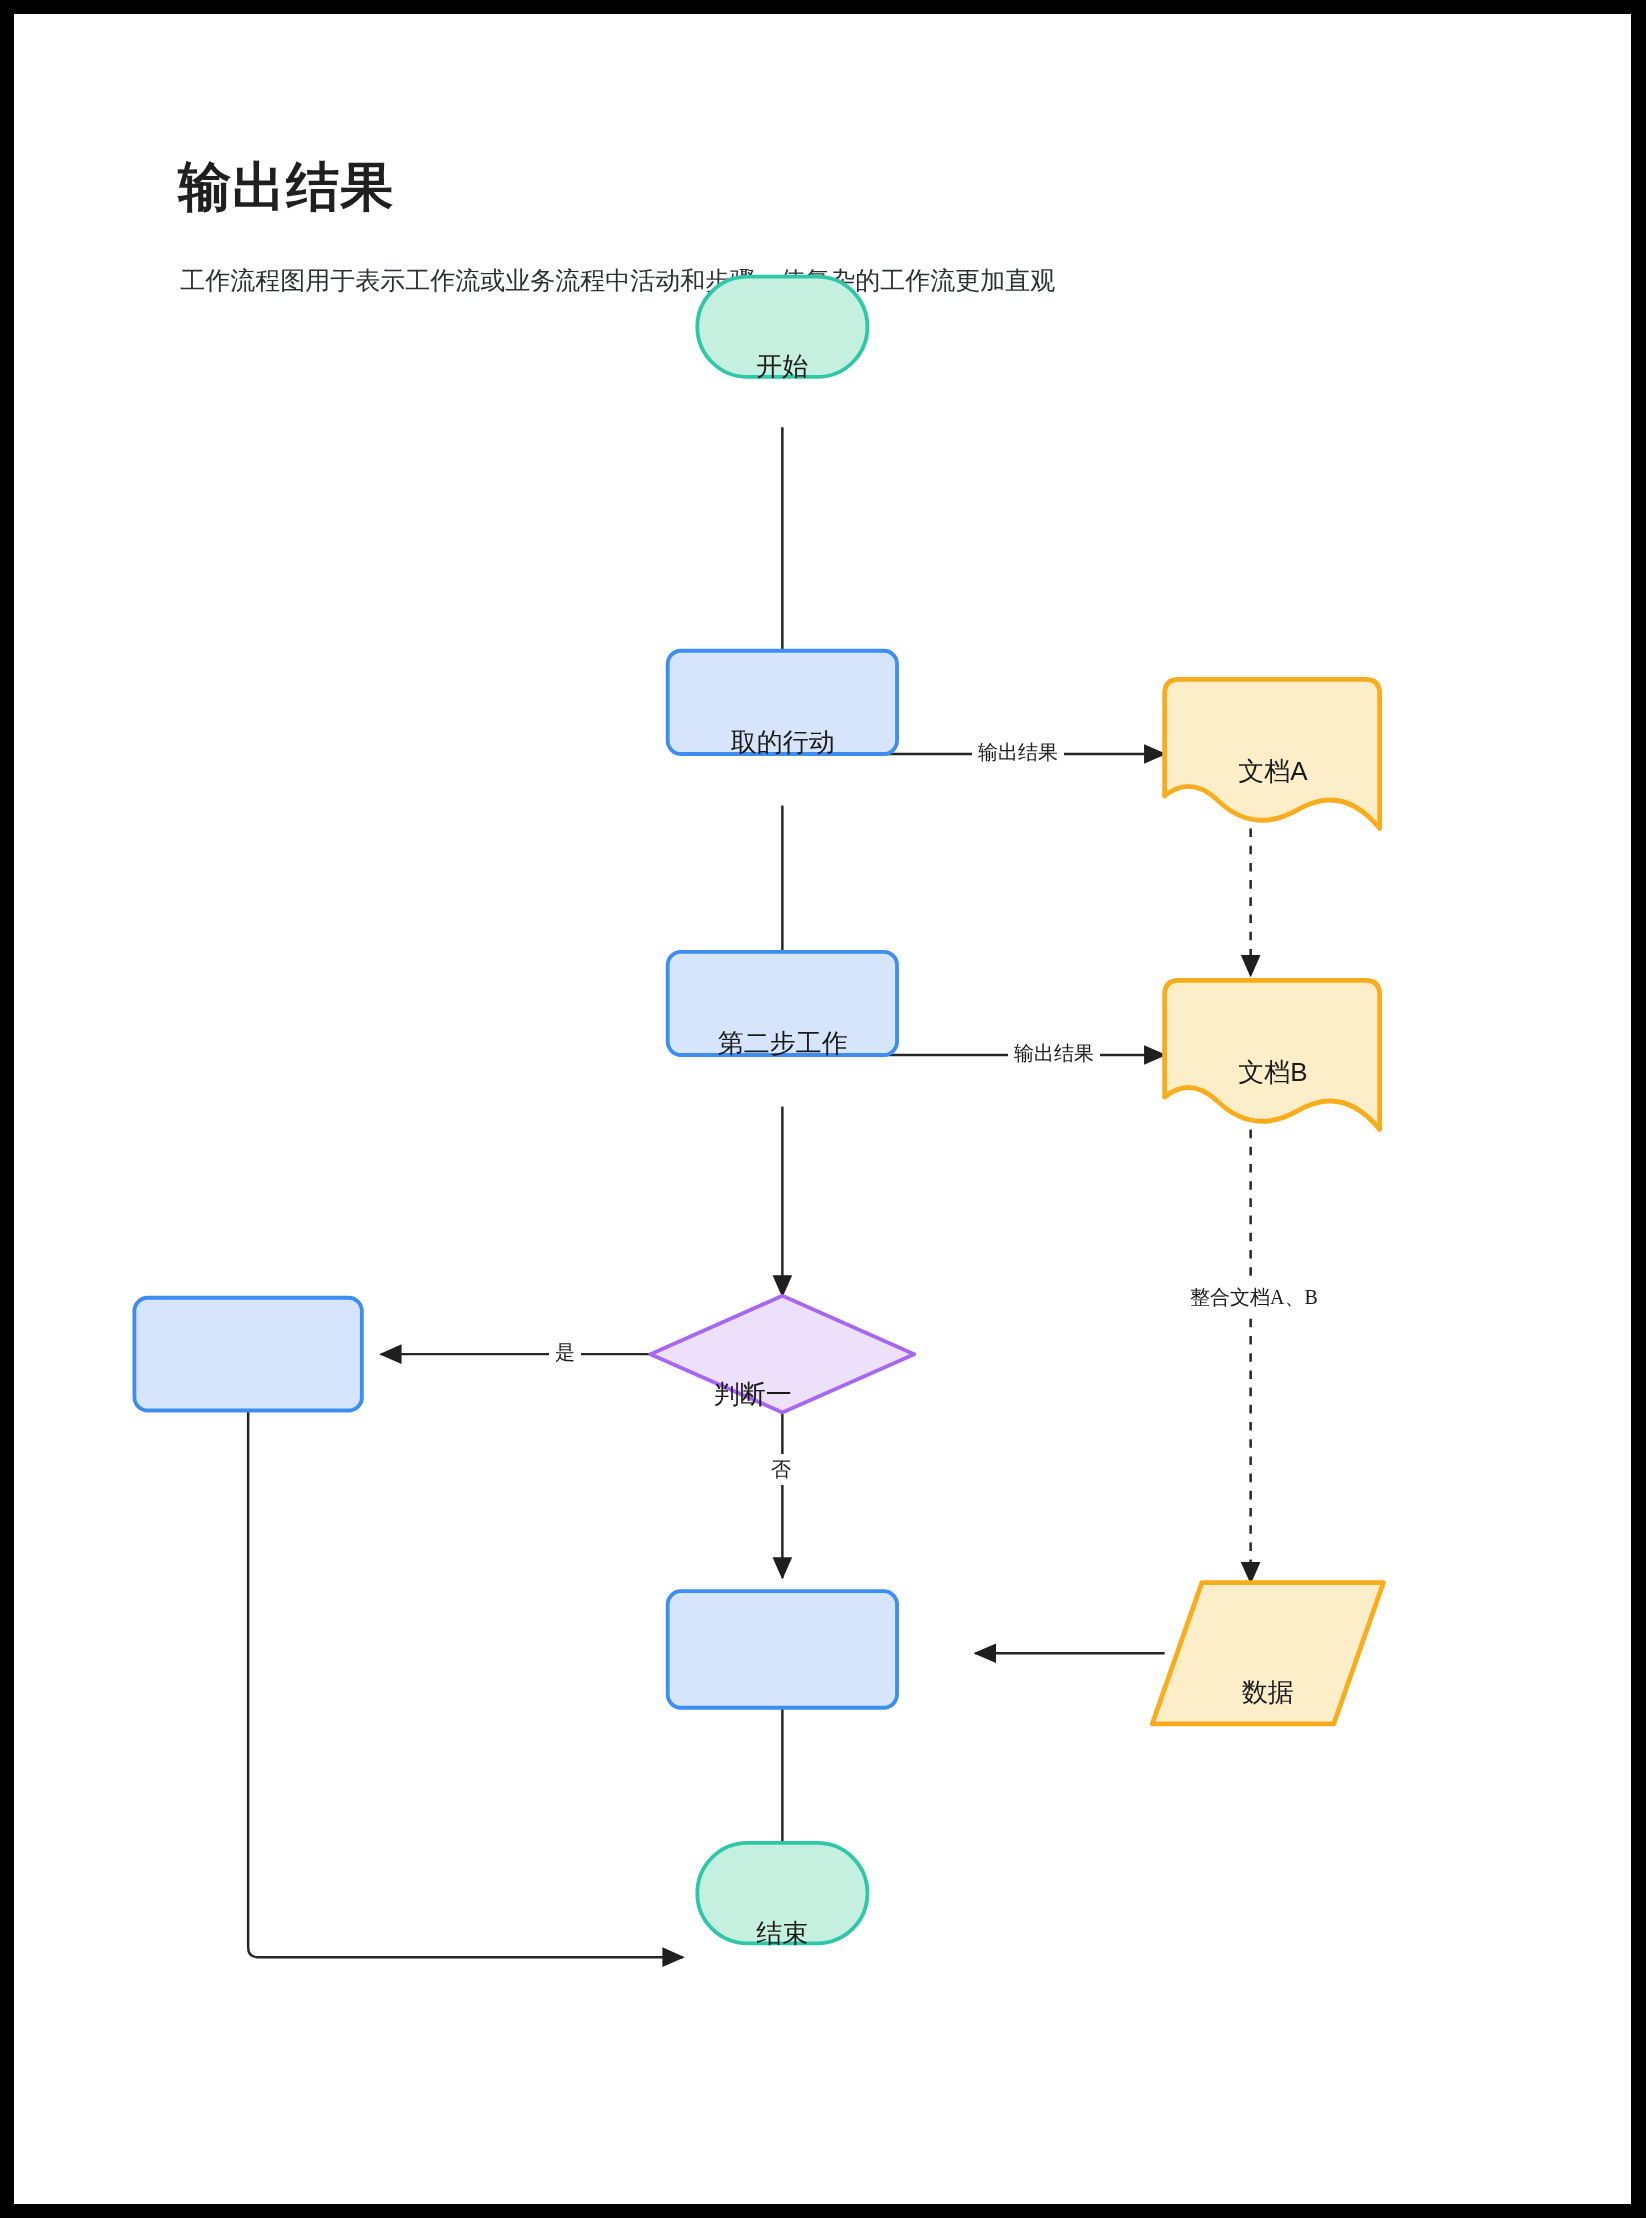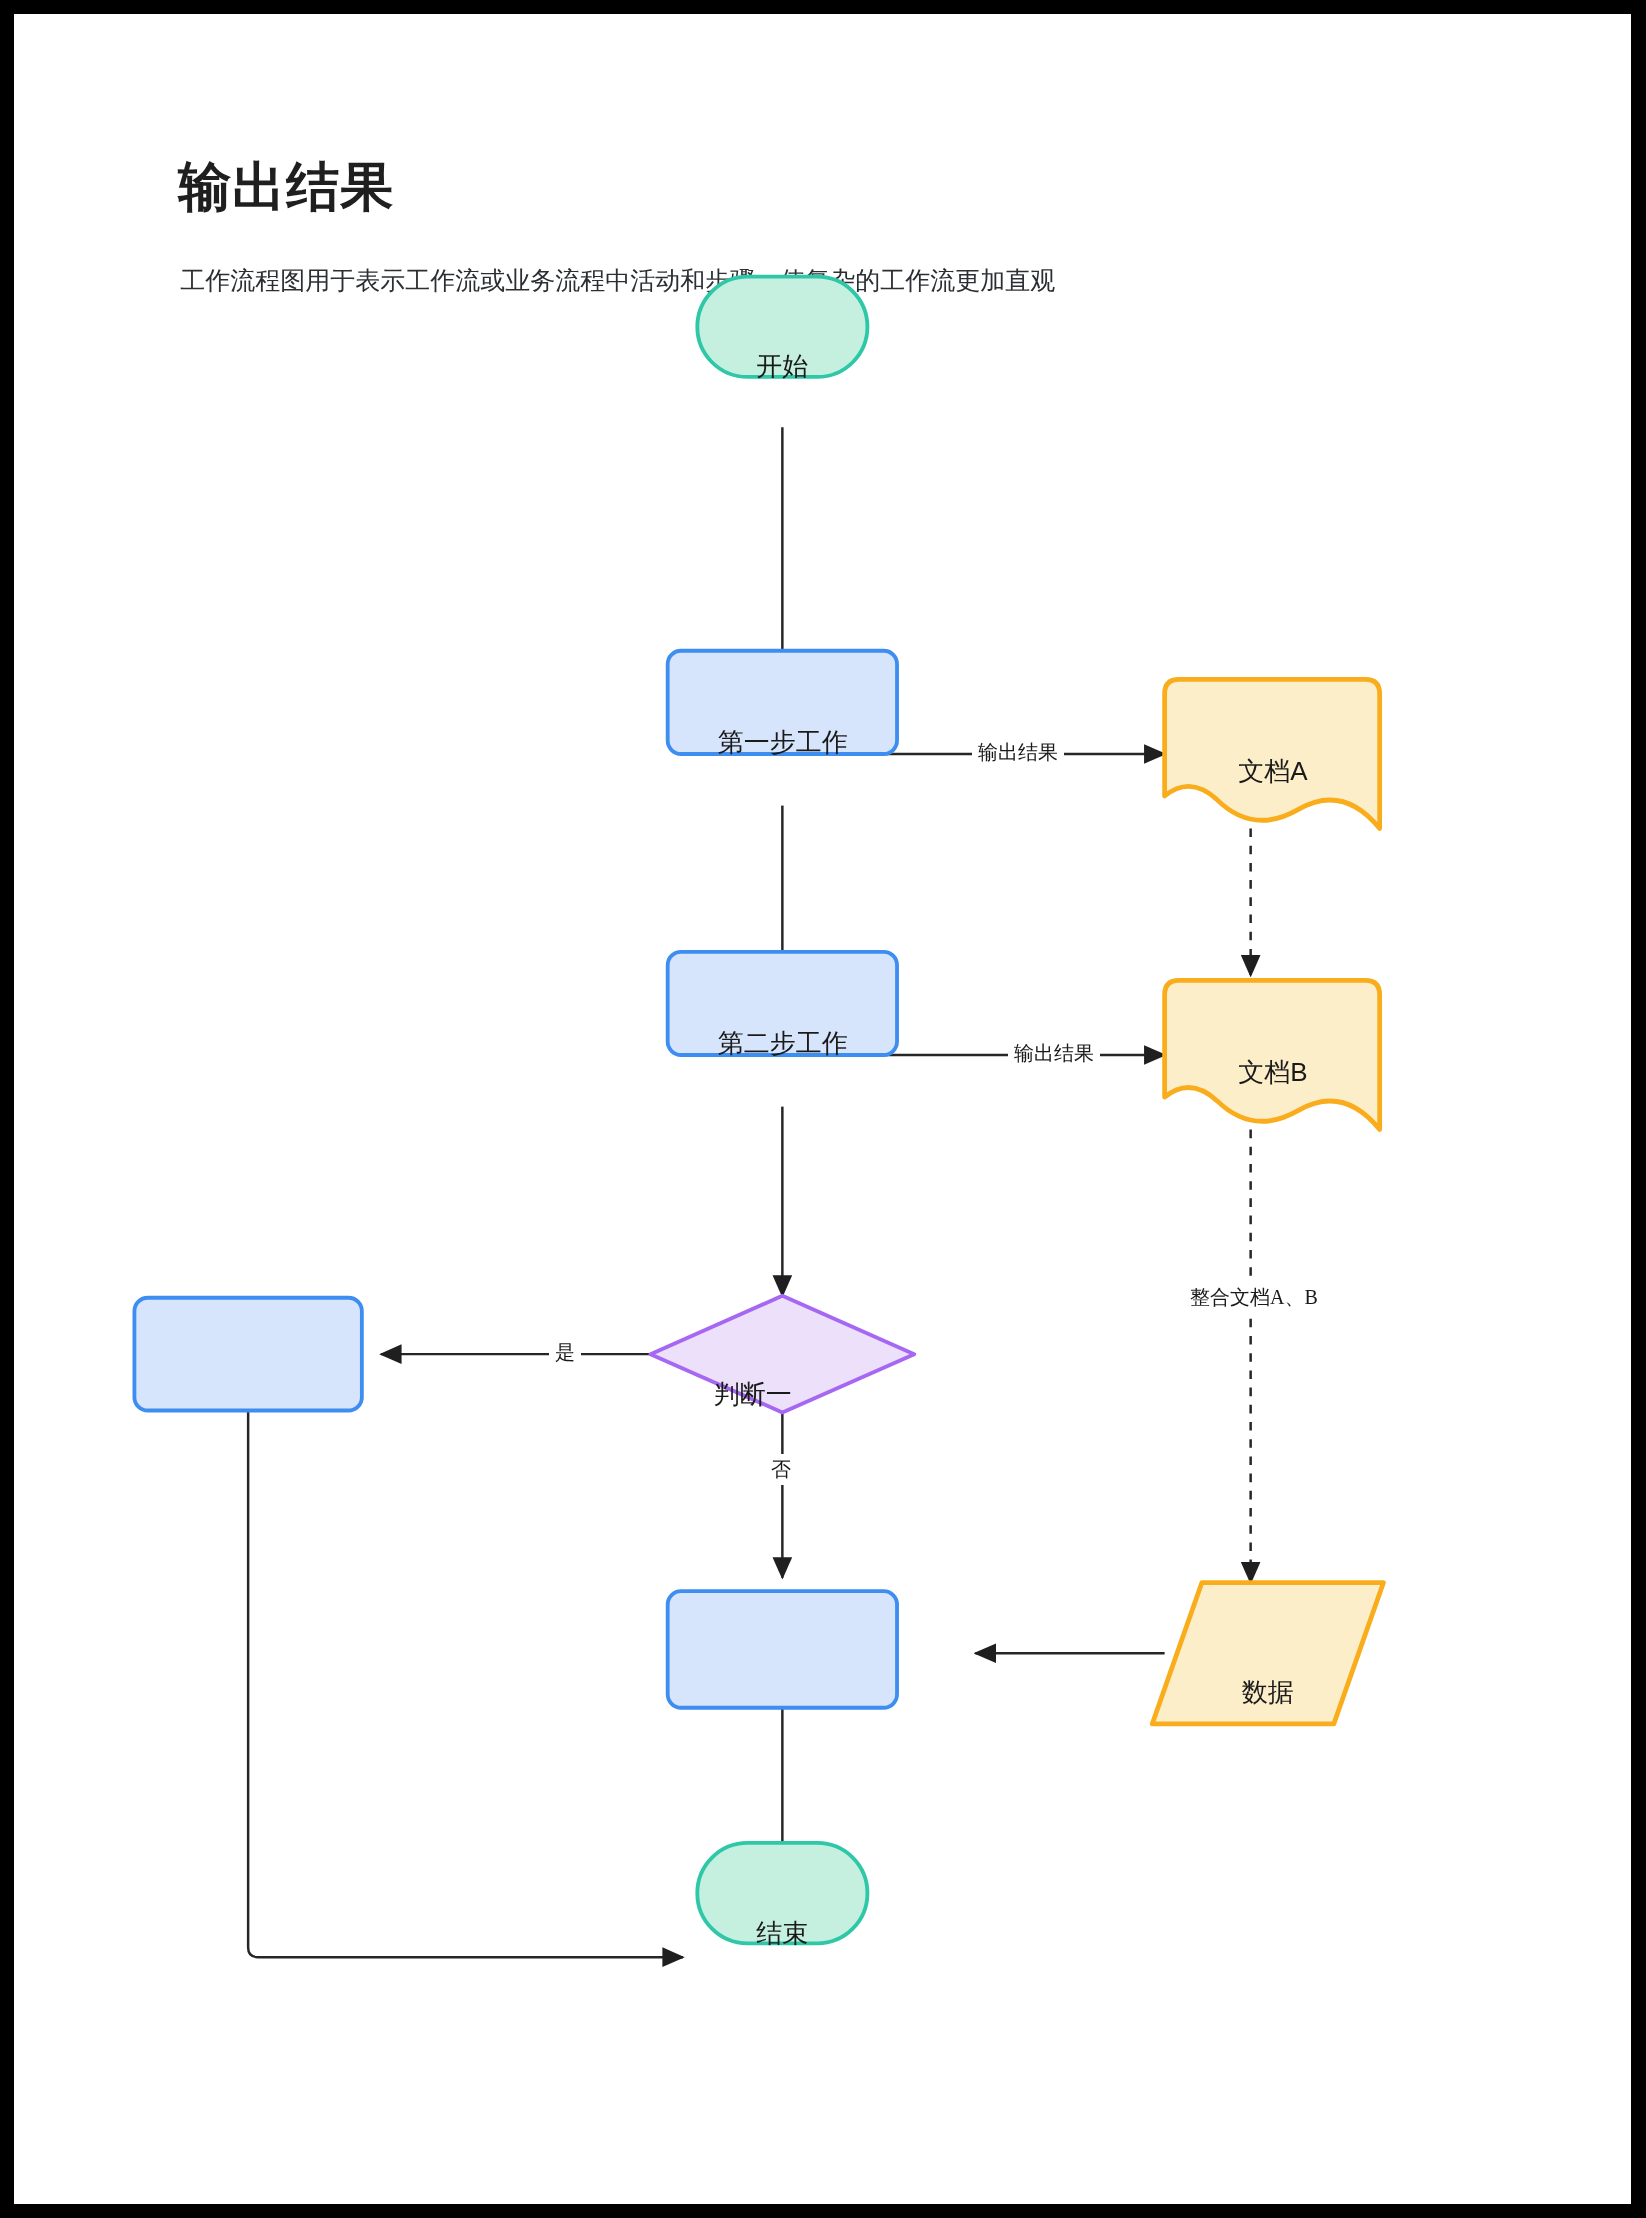--- a/index.html
+++ b/index.html
@@ -143,21 +143,21 @@
              Q 1391 1120 1344 1147
              Q 1297 1174 1259 1137
              Q 1231 1111 1204 1133
              Z" fill="#fdeeca" stroke="#f9ad1c" stroke-width="5" stroke-linejoin="round"></path>
 
     <path d="M 1243 1641 L 1433 1641 L 1381 1789 L 1191 1789 Z" fill="#fdeeca" stroke="#f9ad1c" stroke-width="5" stroke-linejoin="round"></path>
   </svg>
 
   <div class="node-label" style="left:683px; top:262px; width:170px; height:101px;">开始</div>
 
-  <div class="node-label" style="left:654px; top:637px; width:229px; height:103px;">第一步工作</div>
+  <div class="node-label" style="left:654px; top:637px; width:229px; height:103px;">取的行动</div>
 
   <div class="node-label" style="left:654px; top:938px; width:229px; height:103px;">第二步工作</div>
 
   <div class="node-label" style="left:645px; top:1308px; width:187px; height:65px;">判断一</div>
 
 
 
   <div class="node-label" style="left:683px; top:1829px; width:170px; height:101px;">结束</div>
 
   <div class="node-label" style="left:1151px; top:695px; width:215px; height:46px;">文档A</div>

